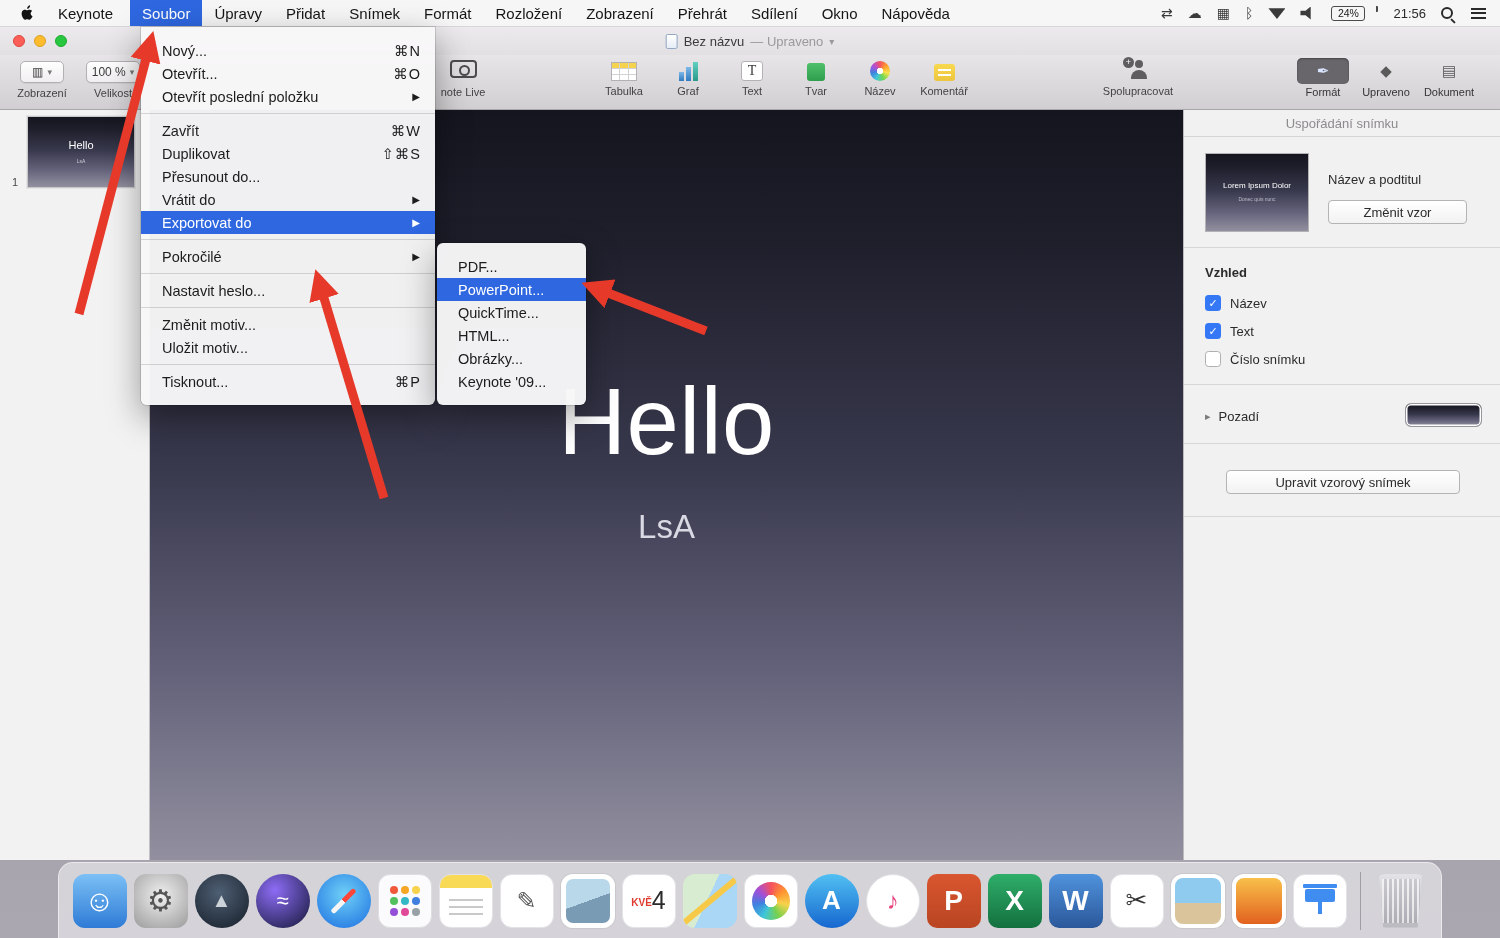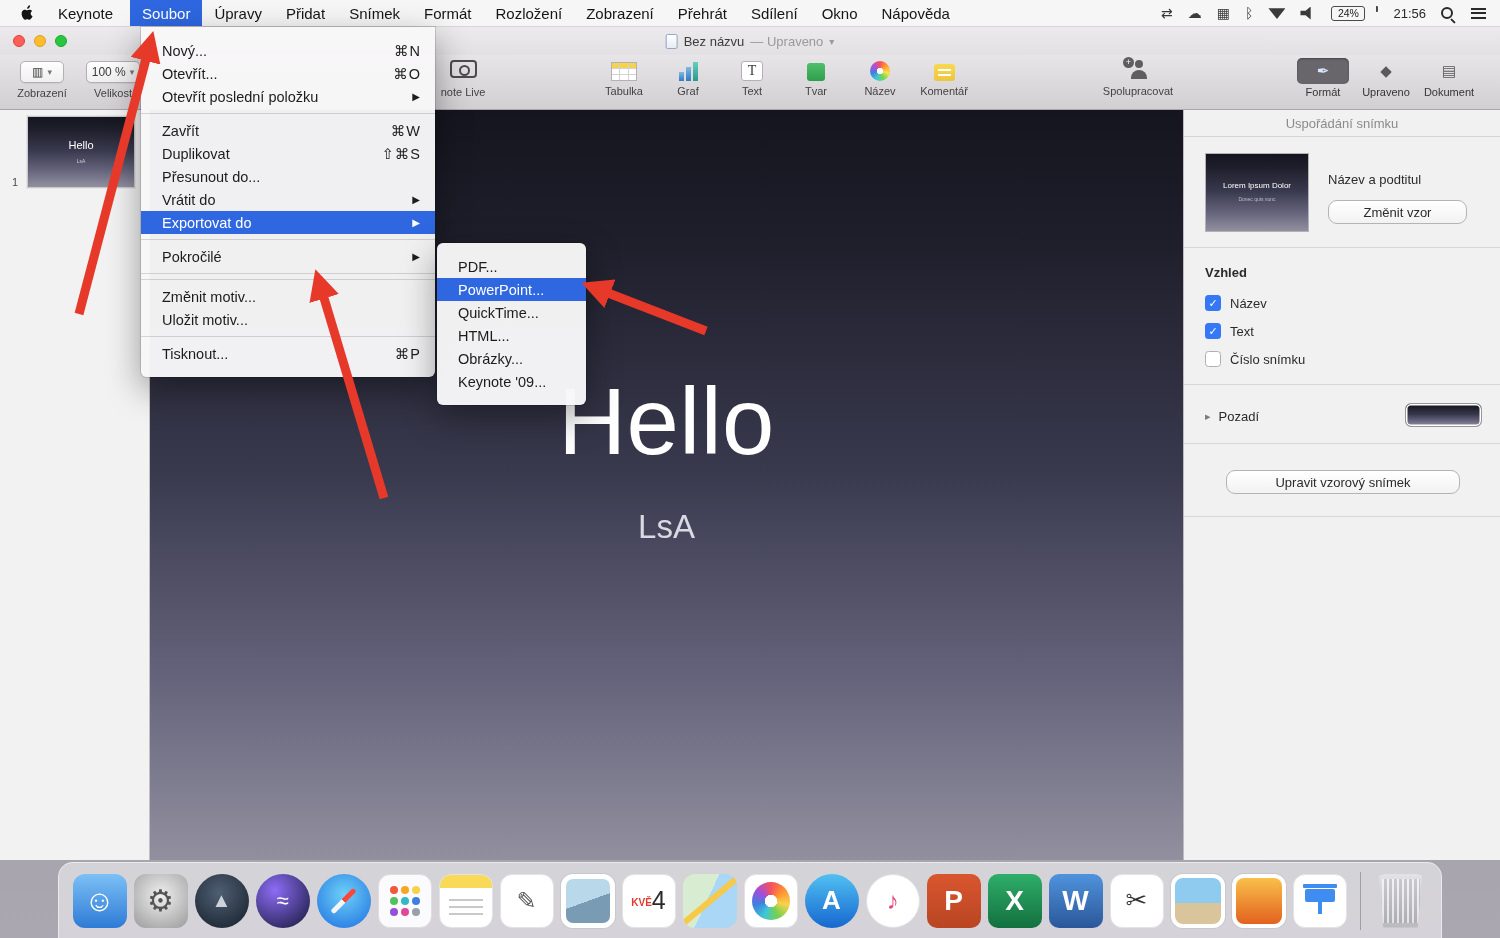--- a/index.html
+++ b/index.html
@@ -87,21 +87,21 @@
   .slide-subtitle{position:absolute;top:398px;width:100%;text-align:center;font-size:33px;color:#d9d9e3;font-weight:300}
 
   
   #inspector{position:absolute;left:1183px;top:110px;width:317px;height:750px;background:#f2f1f2;border-left:1px solid #bdbbbd;font-size:13px;color:#2b2b2b}
   .insp-header{height:27px;line-height:27px;text-align:center;color:#8c8a8c;border-bottom:1px solid #d6d4d6;font-size:13px}
   .divider{position:absolute;left:0;width:100%;height:1px;background:#d8d6d8}
   #master-thumb{position:absolute;left:21px;top:43px;width:104px;height:79px;border:1px solid #b4b2b4}
   .mt-title{position:absolute;top:27px;width:100%;text-align:center;font-size:8px;color:#fff}
   .mt-sub{position:absolute;top:42px;width:100%;text-align:center;font-size:5px;color:#bcbcc8}
   #master-name{position:absolute;left:144px;top:62px;font-weight:400}
-  .insp-btn{position:absolute;background:linear-gradient(#ffffff,#f3f2f3);border:1px solid #b5b3b5;border-radius:9px;font-size:13px;color:#2b2b2b;display:flex;align-items:center;justify-content:center;font-family:inherit}
+  .insp-btn{position:absolute;background:linear-gradient(#ffffff,#f3f2f3);border:1px solid #b5b3b5;border-radius:4px;font-size:13px;color:#2b2b2b;display:flex;align-items:center;justify-content:center;font-family:inherit}
   #btn-change-master{left:144px;top:90px;width:139px;height:24px}
   #appearance-heading{position:absolute;left:21px;top:155px;font-weight:700}
   .opt{position:absolute;left:21px;display:flex;align-items:center;gap:9px;height:18px}
   .cb{width:16px;height:16px;border-radius:3.5px;display:flex;align-items:center;justify-content:center}
   .cb.checked{background:var(--checkbox-blue)}
   .cb.checked .ck{color:#fff;font-size:11px;font-weight:700;line-height:1}
   .cb.unchecked{background:#fff;border:1px solid #b1afb1}
   #bg-row{position:absolute;left:21px;top:299px;display:flex;align-items:center;gap:8px}
   .disclosure{color:#7c7a7c;font-size:11px}
   #bg-well{position:absolute;left:221px;top:293px;width:77px;height:24px;border-radius:6px;border:1px solid #98969a;box-shadow:inset 0 0 0 1.5px #fff}
@@ -443,20 +443,23 @@
     <div class="mrow hl">
       <span>Exportovat do</span>
       <span class="marrow">▶</span>
     </div>
     <div class="msep"></div>
     <div class="mrow">
       <span>Pokročilé</span>
       <span class="marrow">▶</span>
     </div>
     <div class="msep"></div>
+    <div class="mrow">
+      <span>Nastavit heslo...</span>
+    </div>
     <div class="msep"></div>
     <div class="mrow">
       <span>Změnit motiv...</span>
     </div>
     <div class="mrow">
       <span>Uložit motiv...</span>
     </div>
     <div class="msep"></div>
     <div class="mrow">
       <span>Tisknout...</span>

